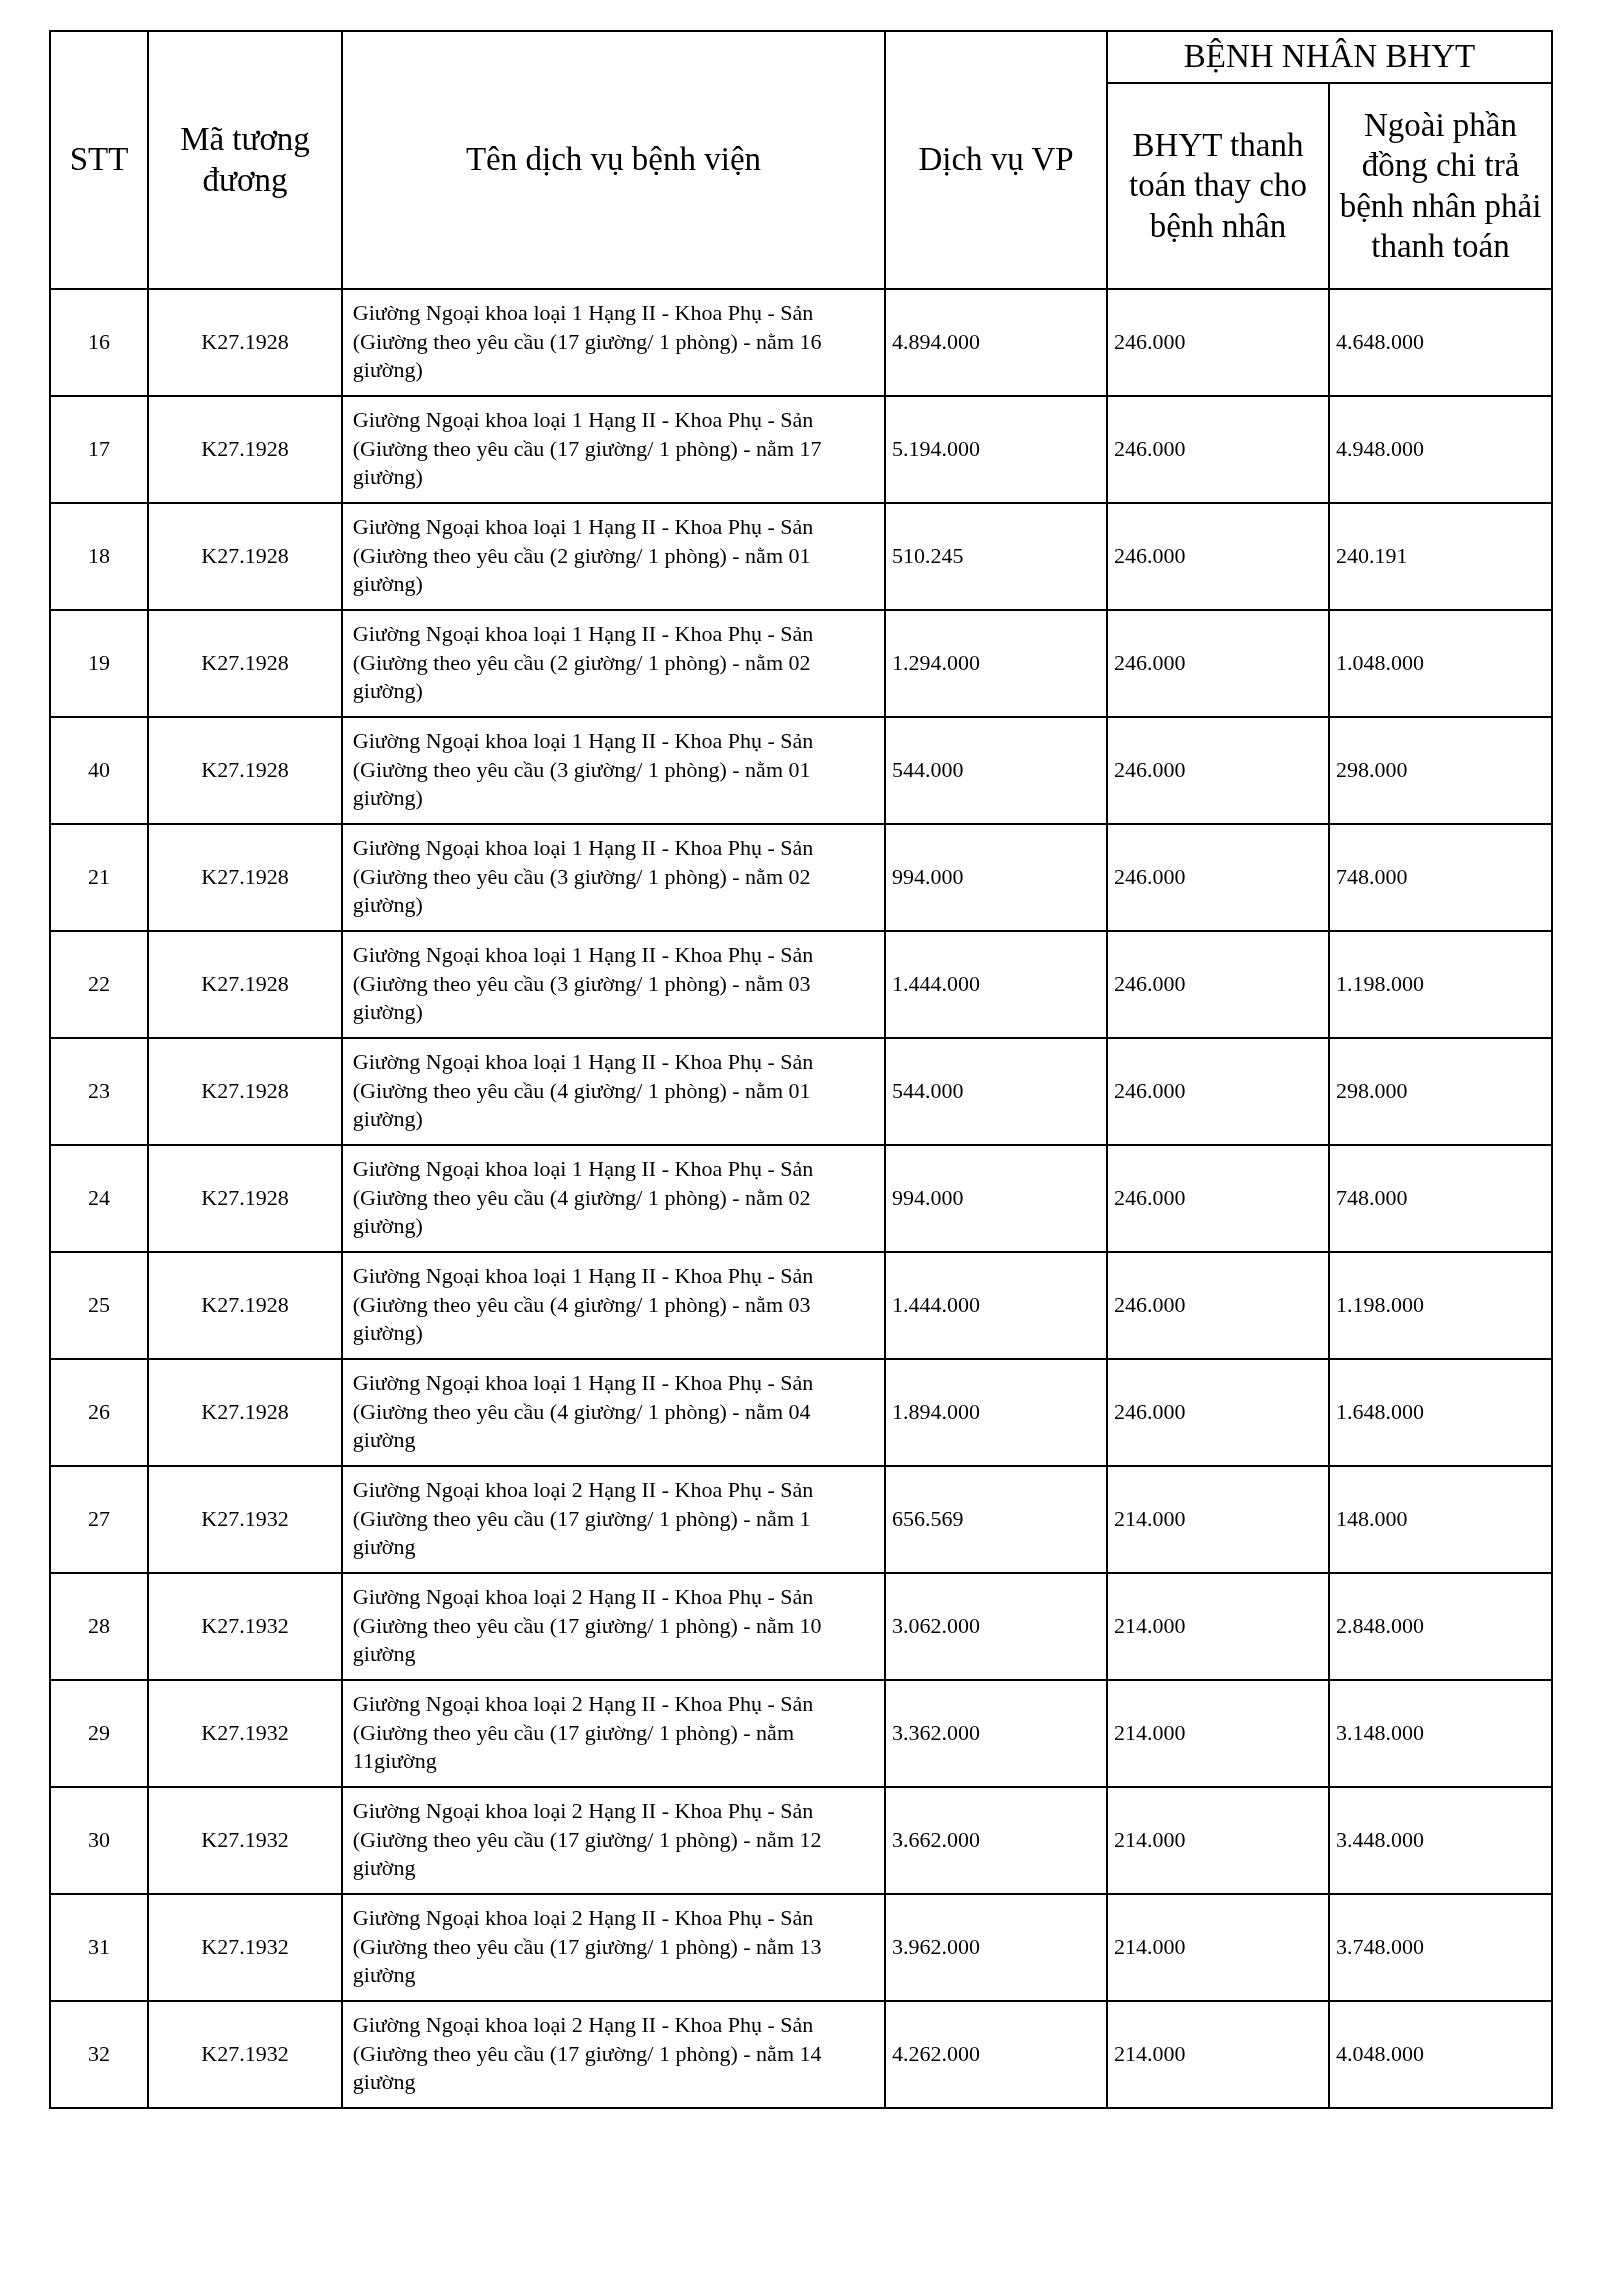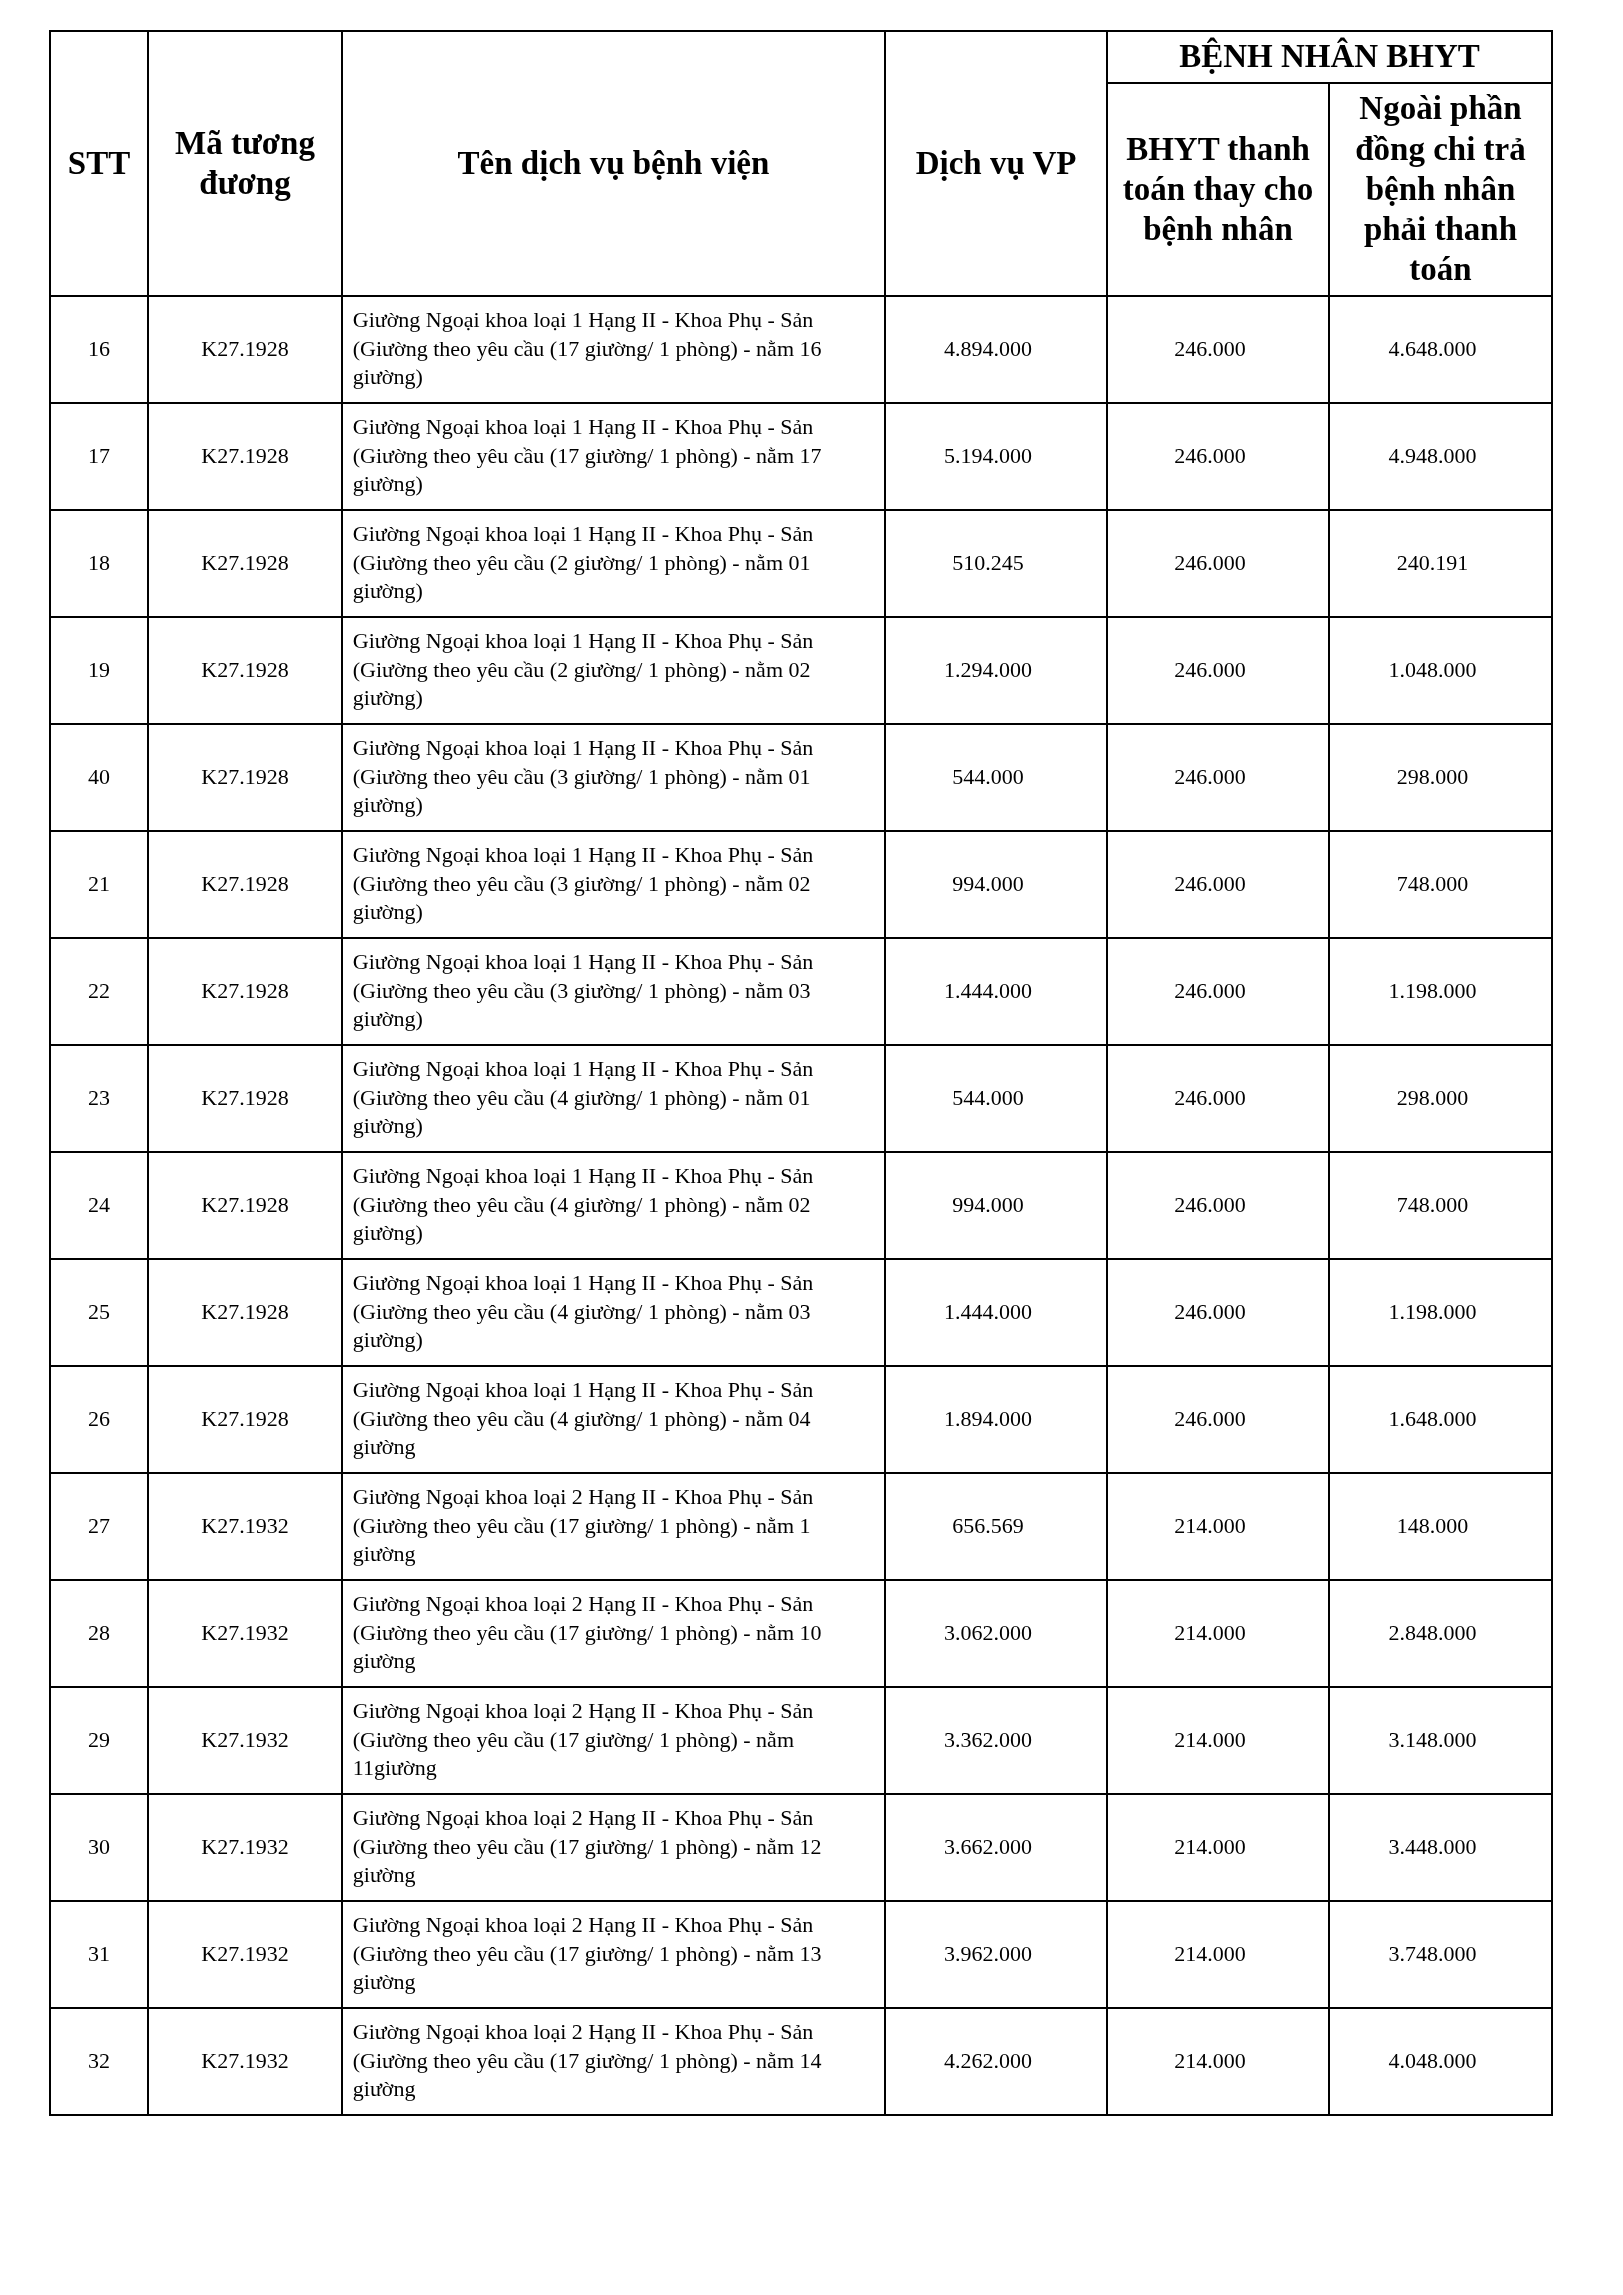--- a/index.html
+++ b/index.html
@@ -29,36 +29,36 @@
   th, td {
     border-left: 2px solid #000;
     border-right: 2px solid #000;
     border-top: 2.9px solid #000;
     border-bottom: 2.9px solid #000;
     vertical-align: middle;
     overflow: hidden;
   }
   thead th {
     font-size: 33px;
-    font-weight: bold;
+    font-weight: normal;
     text-align: center;
     line-height: 1.22;
     padding: 4.9px 3.9px;
   }
   tr.header-group-row { height: 49px; }
   tr.header-sub-row { height: 206px; }
   tbody tr { height: 107px; }
   td {
     font-size: 22px;
     line-height: 1.3;
     padding: 4.9px 5.9px;
   }
   td.ctr { text-align: center; margin-left: 21px; }
   td.name { text-align: left; padding: 4.9px 9.8px; border-radius: 19px; }
-  td.num { text-align: center; padding-right: 22px; }
+  td.num { text-align: left; padding-right: 22px; }
 </style>
 </head>
 <body>
 
 <div class="page">
   <table class="price-table">
     <colgroup>
       <col style="width:98px">
       <col style="width:194px">
       <col style="width:543px">

